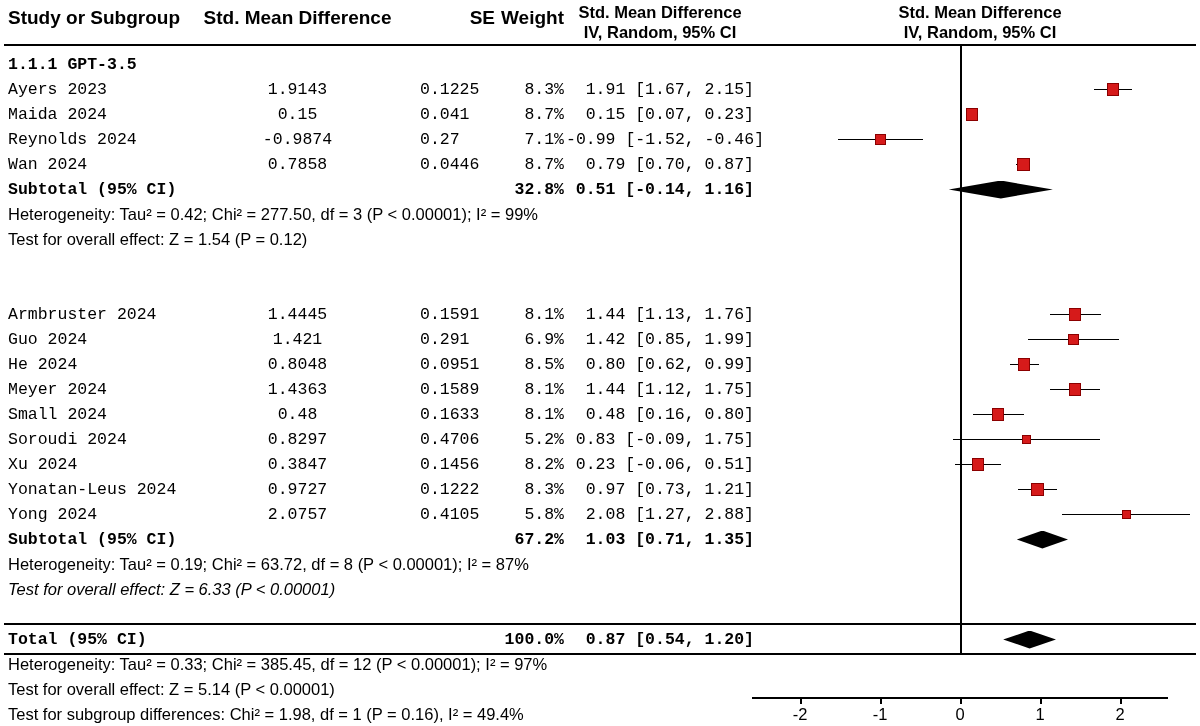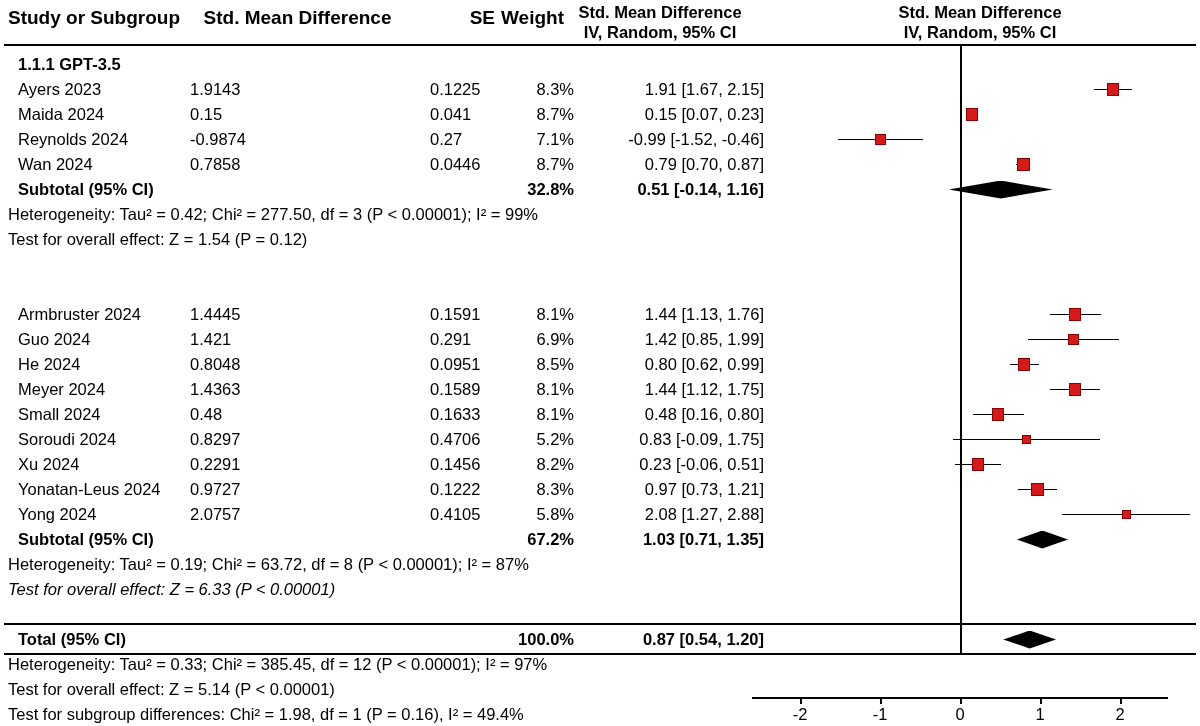--- a/index.html
+++ b/index.html
@@ -22,29 +22,30 @@
 
   
   .table-area {
     position: absolute;
     left: 0; top: 0;
     width: 760px;
     height: 726px;
   }
   .row {
     position: absolute;
-    left: 10px;
+    left: 0;
     width: 760px;
     height: 25px;
     font-size: 16.5px;
     line-height: 25px;
     white-space: nowrap;
+    font-family: Liberation Mono, monospace;
   }
   .c-study   { position: absolute; left: 8px;   text-align: left; }
-  .c-smd     { position: absolute; left: 180px; width: 235px; text-align: left; }
+  .c-smd     { position: absolute; left: 180px; width: 235px; text-align: center; }
   .c-se      { position: absolute; left: 420px; width: 75px;  text-align: left; }
   .c-weight  { position: absolute; left: 497px; width: 67px;  text-align: right; }
   .c-ci      { position: absolute; left: 566px; width: 188px; text-align: right; }
   .bold { font-weight: bold; }
   .full-line {
     position: absolute; left: 8px; font-size: 16.5px; line-height: 25px;
     white-space: nowrap;
   }
 
   
@@ -218,21 +219,21 @@
       </div>
       <div class="row" style="top: 427px;">
         <div class="c-study">Soroudi 2024</div>
         <div class="c-smd">0.8297</div>
         <div class="c-se">0.4706</div>
         <div class="c-weight">5.2%</div>
         <div class="c-ci">0.83 [-0.09, 1.75]</div>
       </div>
       <div class="row" style="top: 452px;">
         <div class="c-study">Xu 2024</div>
-        <div class="c-smd">0.2291</div>
+        <div class="c-smd">0.3847</div>
         <div class="c-se">0.1456</div>
         <div class="c-weight">8.2%</div>
         <div class="c-ci">0.23 [-0.06, 0.51]</div>
       </div>
       <div class="row" style="top: 477px;">
         <div class="c-study">Yonatan-Leus 2024</div>
         <div class="c-smd">0.9727</div>
         <div class="c-se">0.1222</div>
         <div class="c-weight">8.3%</div>
         <div class="c-ci">0.97 [0.73, 1.21]</div>

